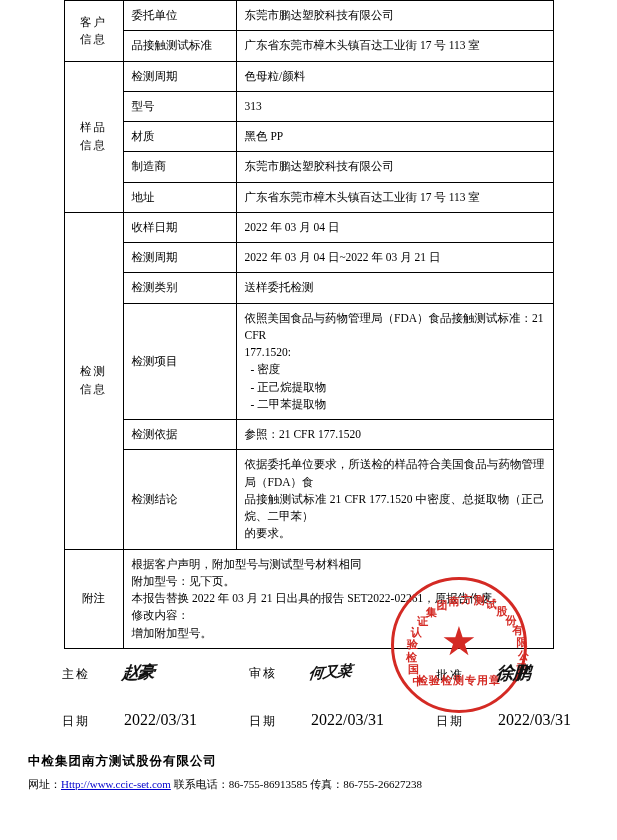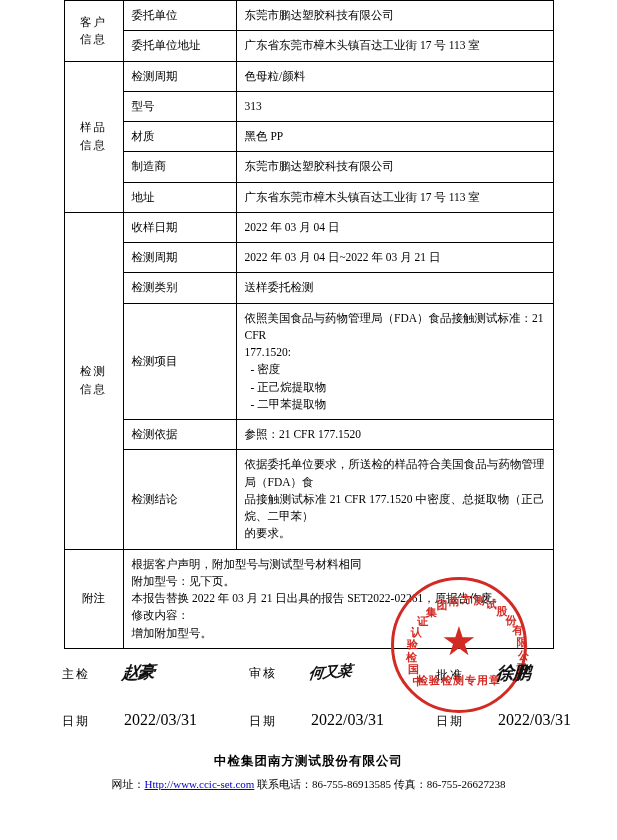--- a/index.html
+++ b/index.html
@@ -220,21 +220,21 @@
     text-align: center;
     font-size: 11px;
     font-weight: bold;
     letter-spacing: 1px;
   }
 
   
   .footer {
     width: 561px;
     margin: 6px auto 0;
-    text-align: center;
+    text-align: left;
     font-size: 11px;
     line-height: 1.75;
   }
   .footer .company {
     font-size: 12.5px;
     font-weight: bold;
     letter-spacing: 1px;
     margin-bottom: 2px;
   }
   .footer a {
@@ -253,21 +253,21 @@
 
     <tbody>
         <tr>
       <td class="side" rowspan="2">
         <span class="l"></span>客户<br>信息
       </td>
       <td class="key">委托单位</td>
       <td class="val">东莞市鹏达塑胶科技有限公司</td>
     </tr>
     <tr>
-      <td class="key">委托单位地址</td>
+      <td class="key">品接触测试标准</td>
       <td class="val">广东省东莞市樟木头镇百达工业街 17 号 113 室</td>
     </tr>
 
     <tr>
       <td class="side" rowspan="5">样品<br>信息</td>
       <td class="key">检测周期</td>
       <td class="val">色母粒/颜料</td>
     </tr>
     <tr>
       <td class="key">型号</td>

